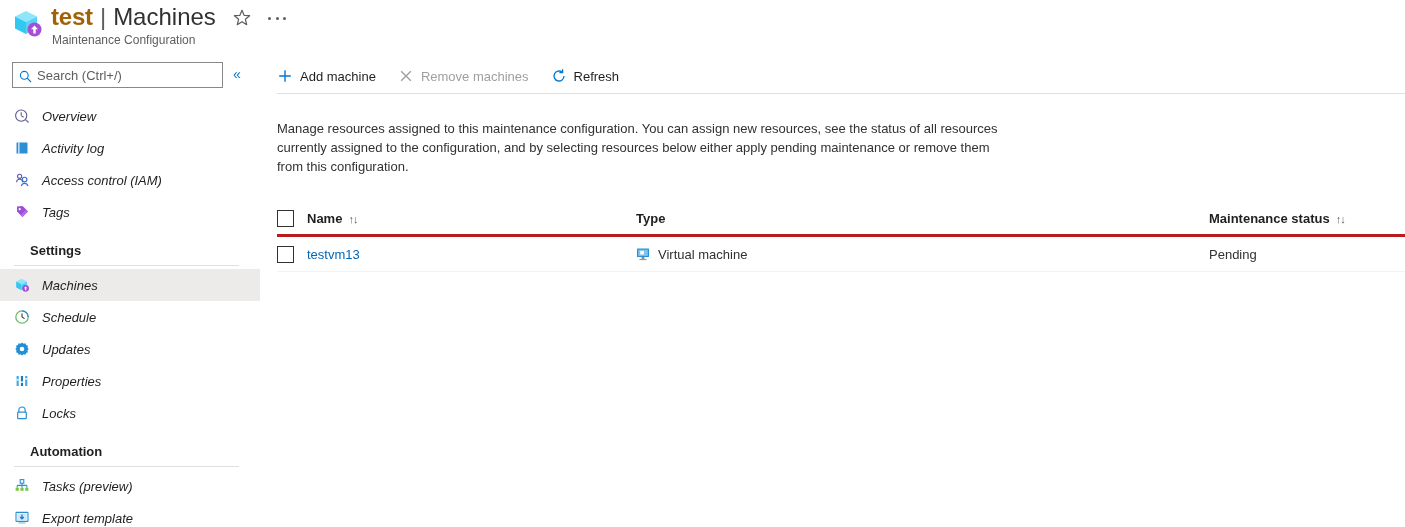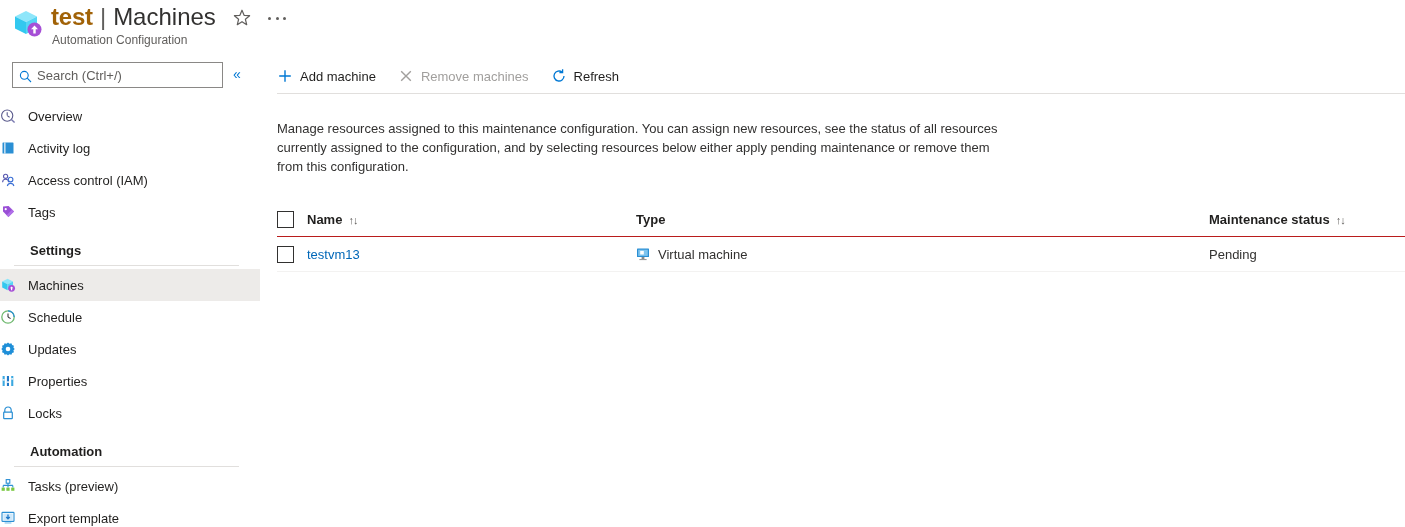--- a/index.html
+++ b/index.html
@@ -80,21 +80,23 @@
     position: absolute; left: 233px; top: 11px;
     font-size: 14px; color: #0078d4; cursor: pointer;
     line-height: 14px;
   }
 
   .nav-list { position: absolute; left: 0; top: 44px; width: 260px; }
   .nav-item {
     position: relative;
     height: 32px;
     display: flex; align-items: center;
+    padding-left: 14px;
     cursor: pointer;
+    font-style: italic;
   }
   .nav-item.selected { background: #edebe9; }
   .nav-ico {
     width: 16px; height: 16px; flex: none;
     margin-right: 12px;
     display: flex; align-items: center; justify-content: center;
   }
   .nav-label { font-size: 13px; color: #201f1e; white-space: nowrap; }
   .nav-group {
     height: 34px; display: flex; align-items: flex-end;
@@ -137,21 +139,21 @@
   }
 
   
   .grid {
     position: absolute; left: 17px; top: 147px;
     width: 1128px;
   }
   .grid-head {
     display: flex; align-items: center;
     height: 34px;
-    border-bottom: 1px solid #b91c1c;
+    border-bottom: 3px solid #b91c1c;
   }
   .grid-row {
     display: flex; align-items: center;
     height: 35px;
     border-bottom: 1px solid #f3f2f1;
   }
   .cb-cell { width: 30px; flex: none; display: flex; align-items: center; }
   .cbx {
     width: 17px; height: 17px;
     border: 1px solid #323130; background: #fff;
@@ -196,21 +198,21 @@
       <path d="M10 2.2 L12.1 7.3 L17.6 7.7 L13.4 11.3 L14.7 16.7 L10 13.7 L5.3 16.7 L6.6 11.3 L2.4 7.7 L7.9 7.3 Z" fill="none" stroke="#605e5c" stroke-width="1.2" stroke-linejoin="round"></path>
     </svg>
   </span>
 
   <span class="more-dots">
     <i></i>
       <i></i>
       <i></i>
   </span>
 
-  <div class="subtitle">Automation Configuration</div>
+  <div class="subtitle">Maintenance Configuration</div>
 </div>
 
 <div class="sidebar">
 
   <div class="search-box">
     <span class="search-ico">
       <svg viewBox="0 0 13 13" width="13" height="13">
         <circle cx="5.3" cy="5.3" r="3.9" fill="none" stroke="#0078d4" stroke-width="1.1"></circle>
         <line x1="8.2" y1="8.2" x2="12" y2="12" stroke="#0078d4" stroke-width="1.1"></line>
       </svg>

